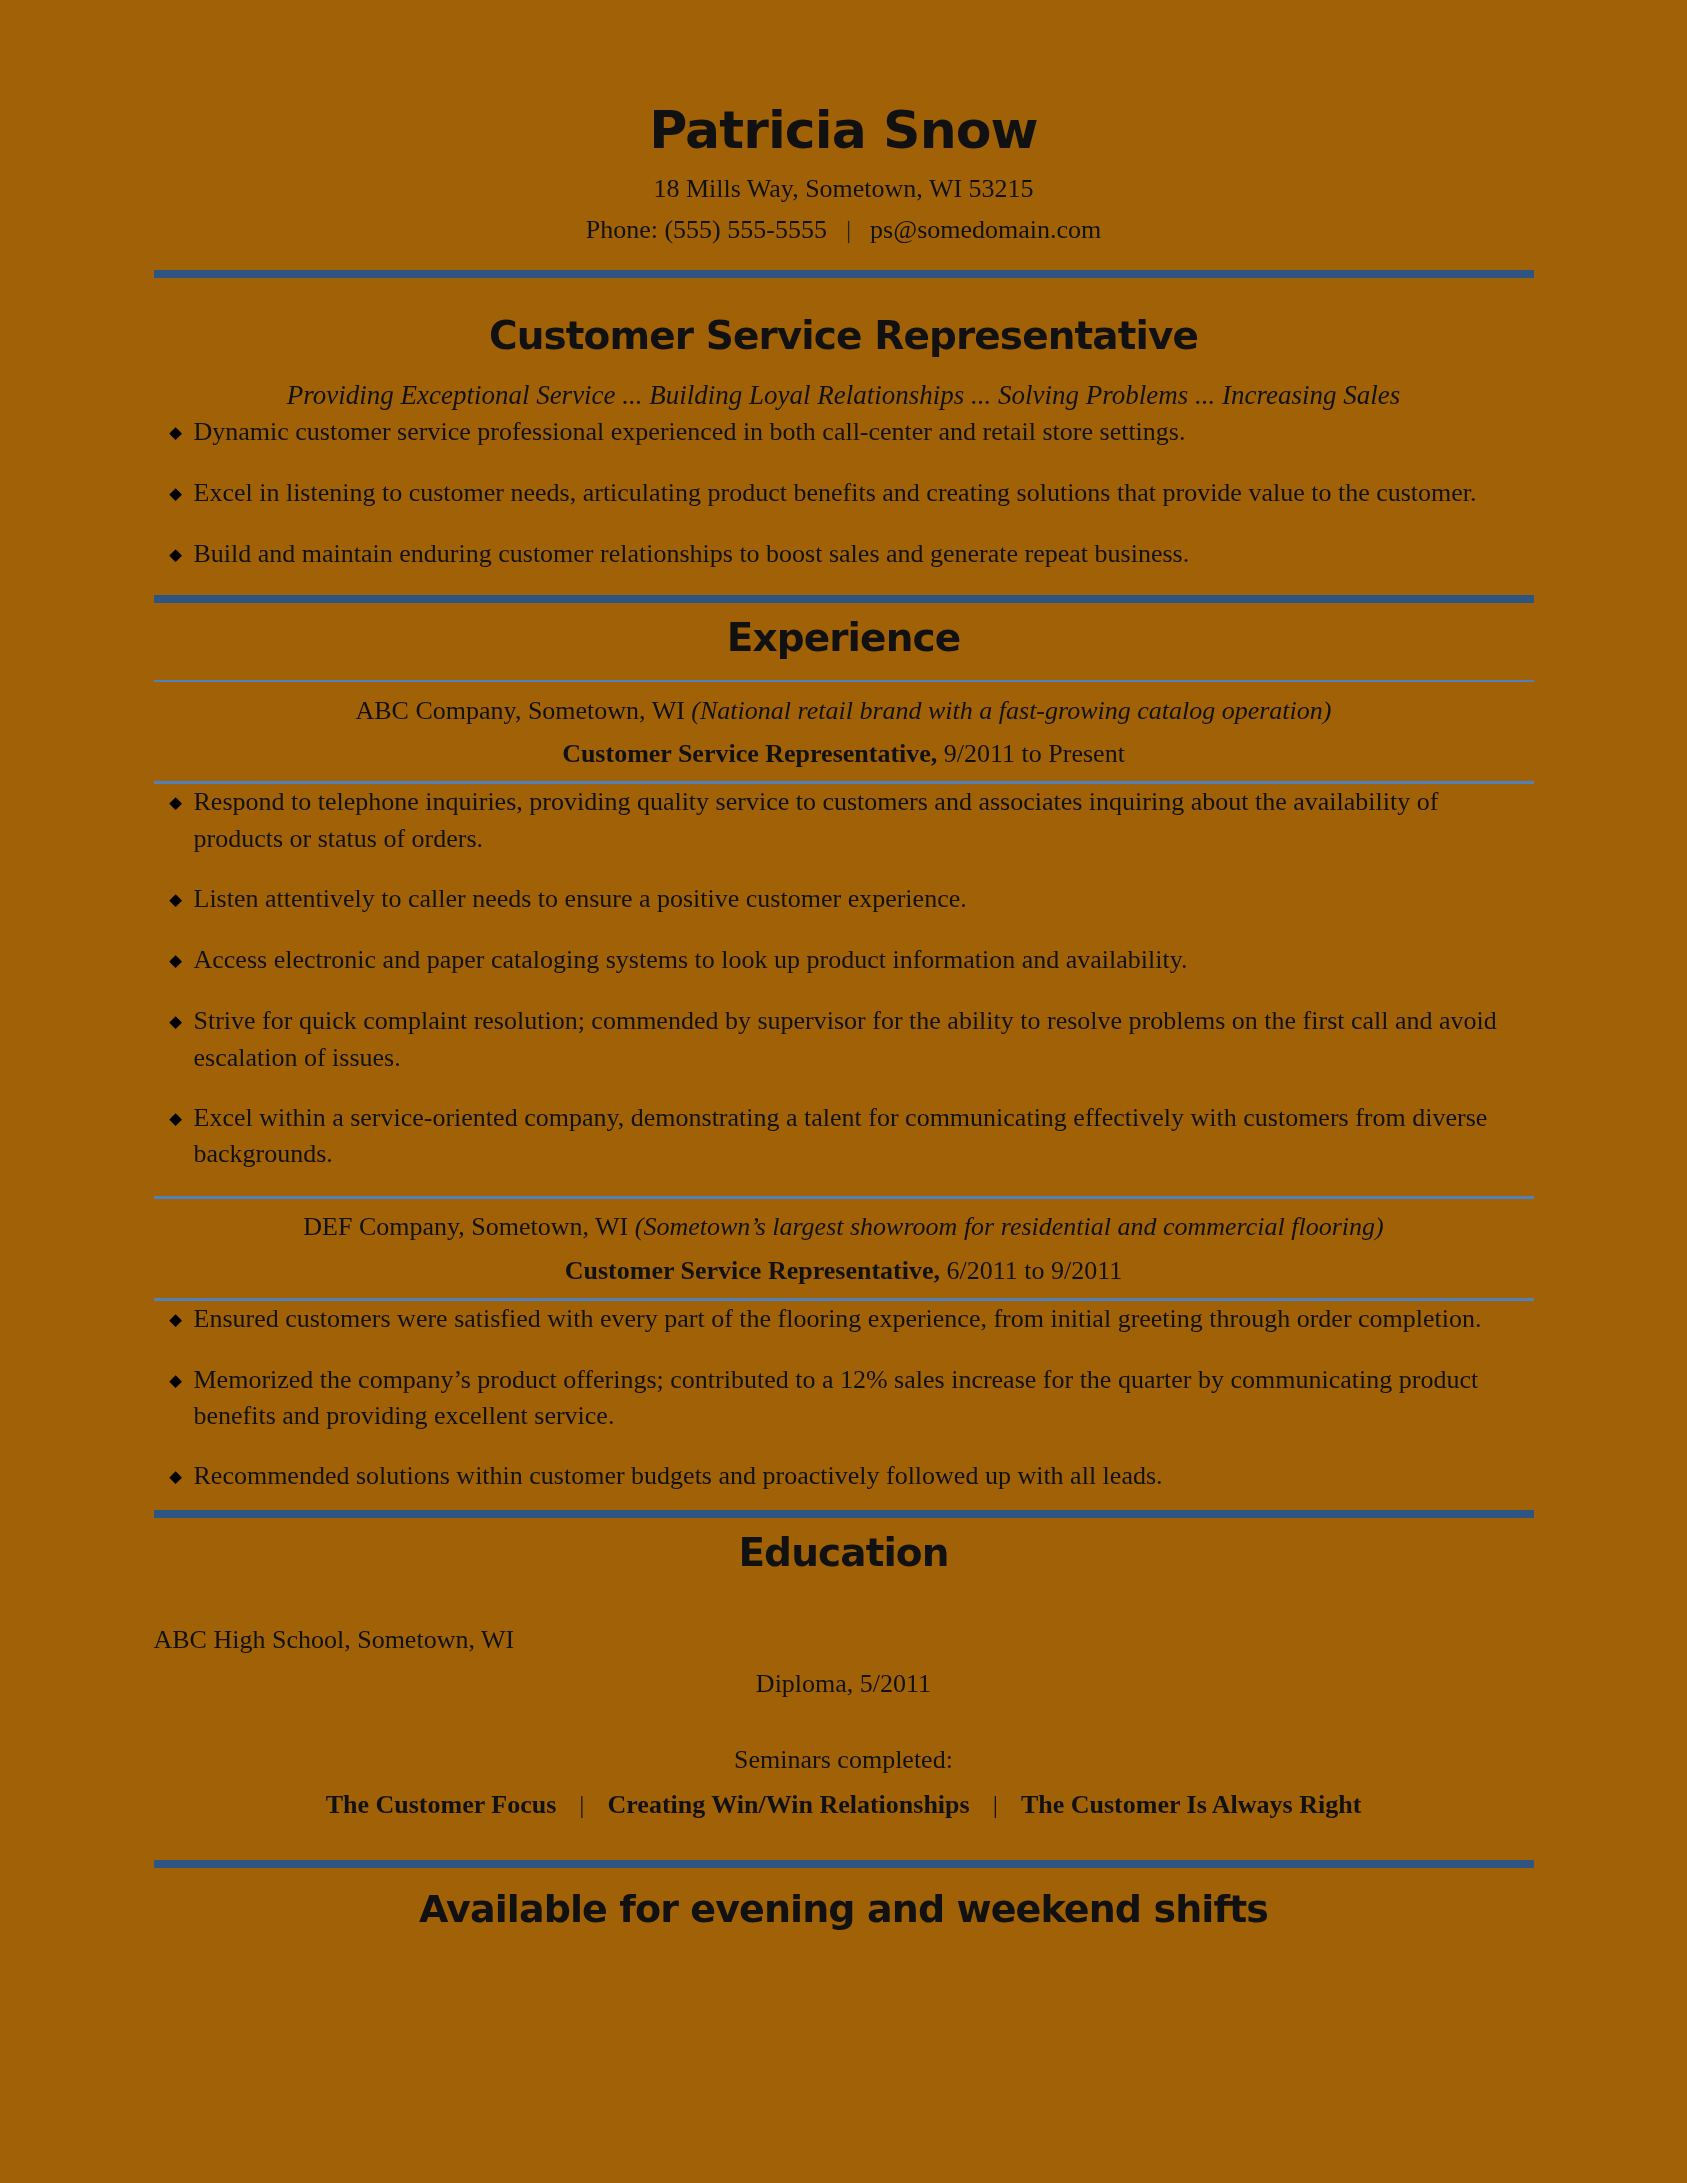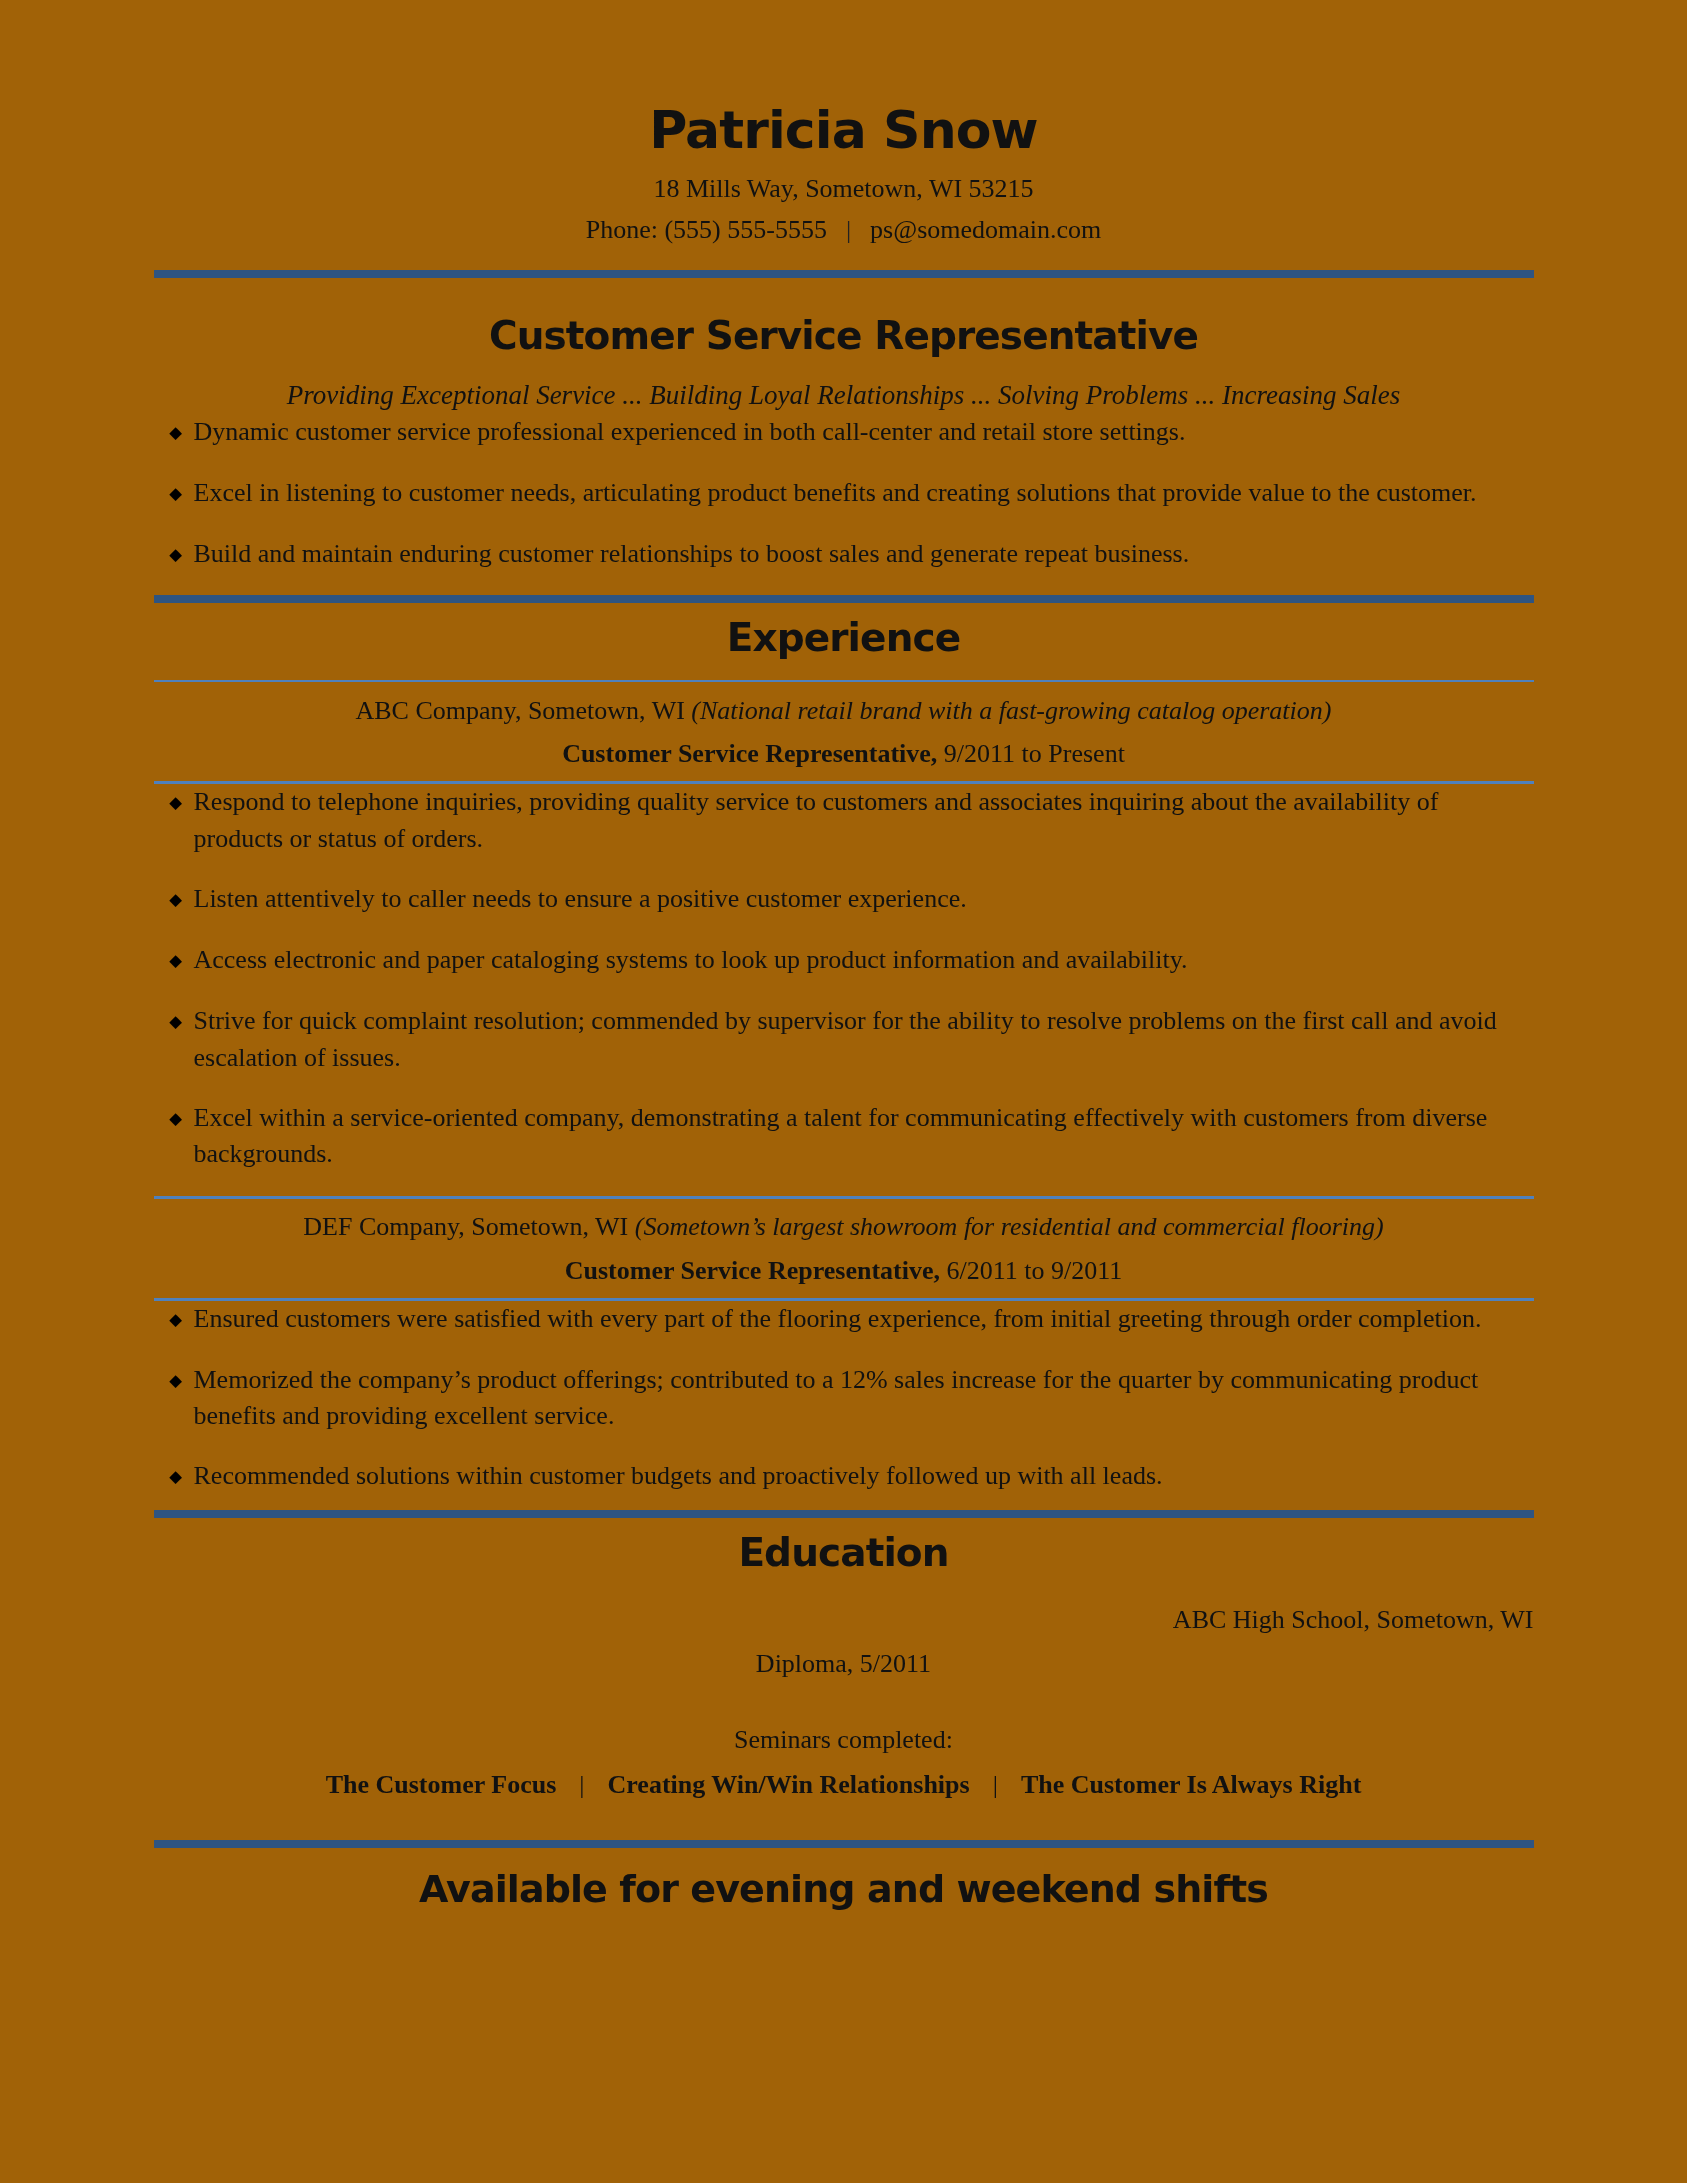--- a/index.html
+++ b/index.html
@@ -51,21 +51,21 @@
   .company-line{font-size:26px;line-height:1.4;margin-top:10.5px;text-align:center;}
   .company-note{font-style:italic;}
   .job-title-line{font-size:26px;line-height:1.4;margin-top:7px;text-align:center;}
   .job-title{font-weight:bold;}
   .rule-under-title{margin-top:8.7px;}
   .job-list{margin-top:24.5px;}
   .rule-between-jobs{margin-top:23px;}
 
   .rule3{margin-top:14px;}
   .edu-heading{margin-top:12.2px;}
-  .school-line{font-size:26px;margin-top:25px;text-align:right;line-height:1.4;}
+  .school-line{font-size:26px;margin-top:45px;text-align:left;line-height:1.4;}
   .diploma-line{font-size:26px;margin-top:7px;text-align:center;line-height:1.4;}
   .diploma-label{font-weight:normal;}
   .seminars-label{font-size:26px;margin-top:40px;text-align:center;line-height:1.4;}
   .seminars-line{font-size:26px;margin-top:8.7px;text-align:center;line-height:1.4;font-weight:bold;}
   .seminars-line .pipe{font-weight:normal;margin:0 23px;}
 
   .rule4{margin-top:37px;}
   .footer-line{
     font-family:"DejaVu Sans", sans-serif;font-weight:700;letter-spacing:-0.9px;
     font-size:38px;margin-top:19px;text-align:center;

